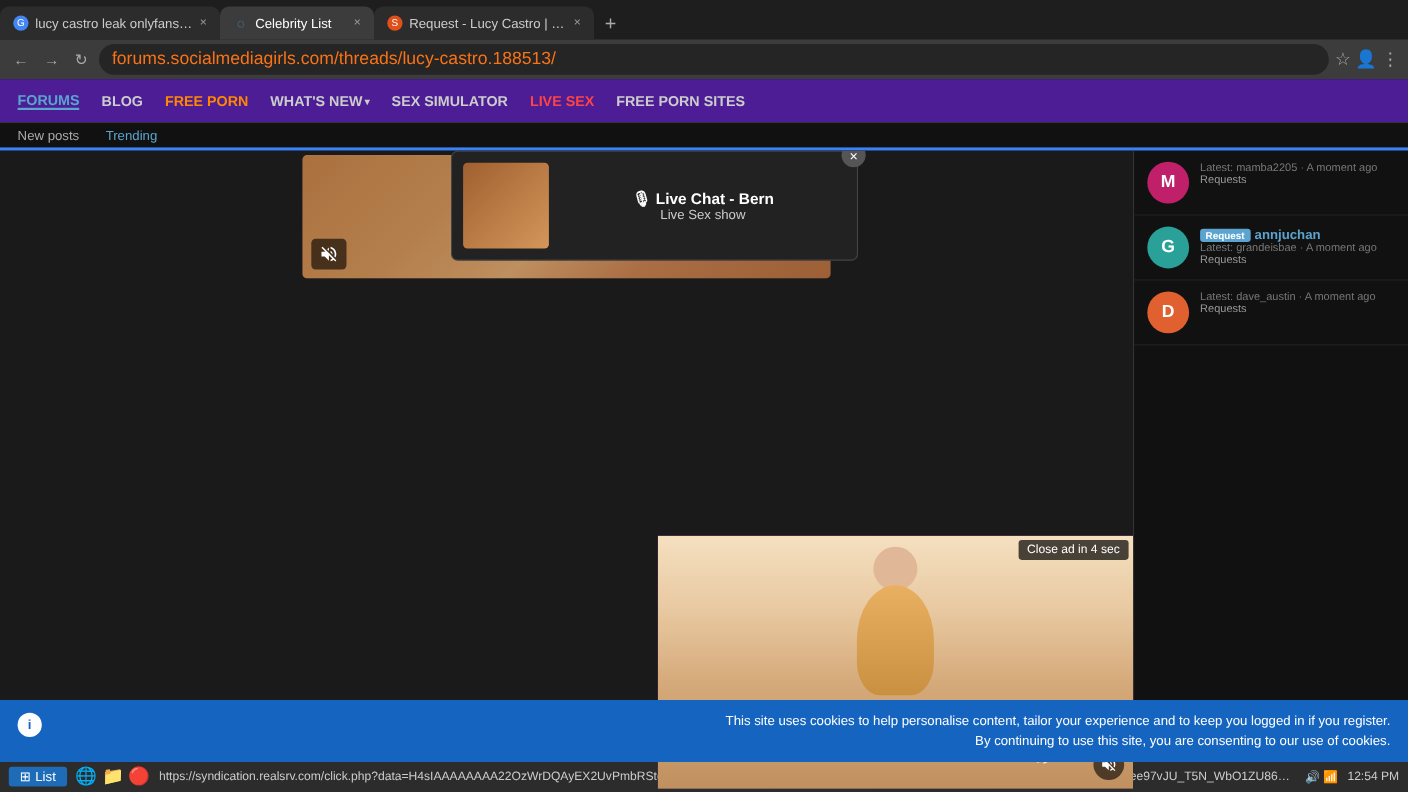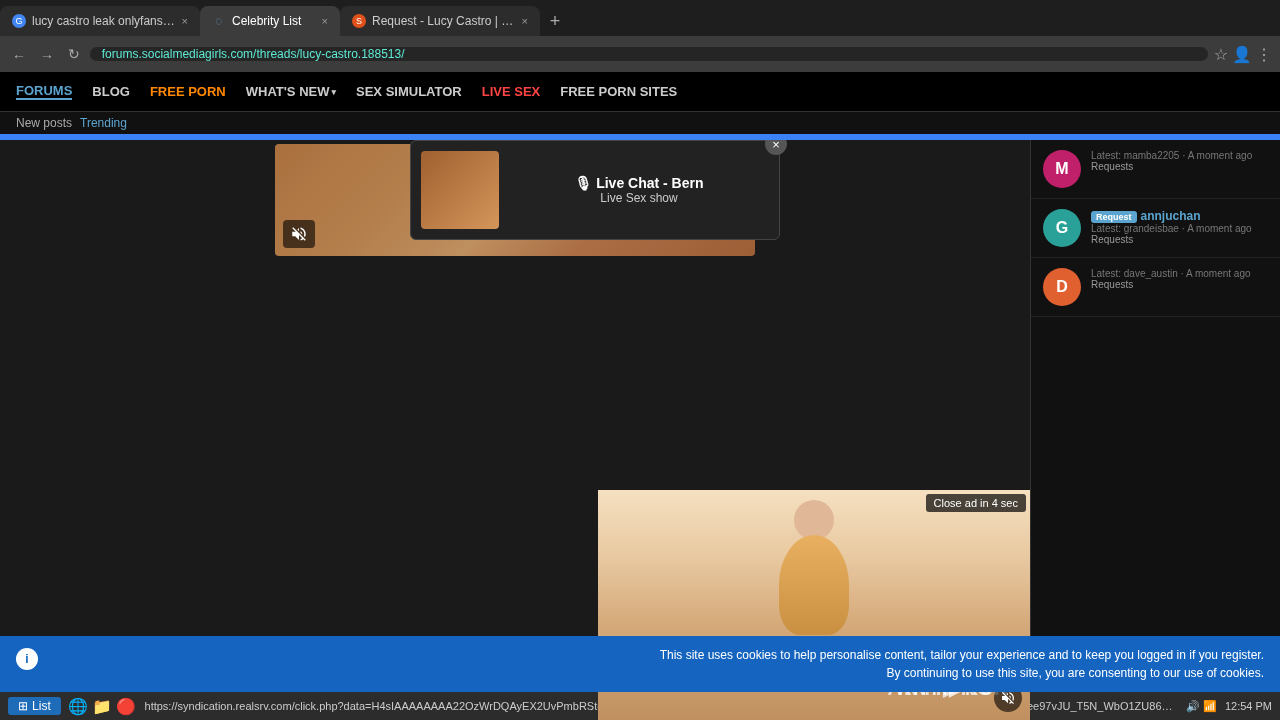--- a/index.html
+++ b/index.html
@@ -14,33 +14,33 @@
     .tab.active { background: #3c3c3c; color: #fff; }
     .tab .tab-favicon { width: 14px; height: 14px; border-radius: 50%; display: inline-block; flex-shrink: 0; }
     .tab .tab-close { margin-left: auto; color: #999; font-size: 11px; cursor: pointer; }
     .tab-text { overflow: hidden; text-overflow: ellipsis; white-space: nowrap; flex: 1; }
     .tab-new { width: 30px; height: 30px; display: flex; align-items: center; justify-content: center; color: #aaa; font-size: 18px; cursor: pointer; }
 
     
     .address-bar { display: flex; align-items: center; background: #3c3c3c; height: 36px; padding: 0 8px; gap: 6px; }
     .nav-btn { color: #aaa; font-size: 14px; cursor: pointer; padding: 4px; background: none; border: none; }
     .nav-btn:disabled { color: #555; }
-    .url-bar { flex: 1; background: #252525; color: #5eead4; border: none; border-radius: 20px; height: 14px; padding: 0 12px; font-size: 12px; }
+    .url-bar { flex: 1; background: #252525; color: #f97316; border: none; border-radius: 20px; height: 28px; padding: 0 12px; font-size: 16px; }
     .address-icons { display: flex; gap: 4px; align-items: center; color: #aaa; }
 
     
-    .site-nav { background: #000000; display: flex; align-items: center; height: 40px; padding: 0 16px; gap: 20px; border-bottom: 1px solid #333; }
+    .site-nav { background: #4c1d95; display: flex; align-items: center; height: 40px; padding: 0 16px; gap: 20px; border-bottom: 1px solid #333; }
     .site-nav a { color: #ccc; text-decoration: none; font-size: 13px; font-weight: 600; }
     .site-nav a.active { color: #5ba4cf; border-bottom: 2px solid #5ba4cf; }
     .site-nav a.orange { color: #ff8800; }
     .site-nav a.live { color: #ff4444; }
     .site-nav .dropdown { color: #ccc; font-size: 13px; font-weight: 600; display: flex; align-items: center; gap: 2px; }
 
     
-    .sub-bar { background: #111; display: flex; align-items: center; padding: 4px 16px; gap: 8px; border-bottom: 6px solid #3b82f6; }
+    .sub-bar { background: #111; display: flex; align-items: center; padding: 4px 16px; gap: 24px; border-bottom: 3px solid #3b82f6; }
     .sub-bar span { color: #aaa; font-size: 12px; cursor: pointer; }
     .sub-bar span.trending { color: #5ba4cf; font-size: 12px; }
 
     
     .main-area { display: flex; height: calc(720px - 36px - 36px - 40px - 28px); }
 
     
     .content-area { flex: 1; background: #1a1a1a; overflow: hidden; position: relative; }
 
     .video-wrapper { margin: 4px auto; width: 480px; position: relative; }

